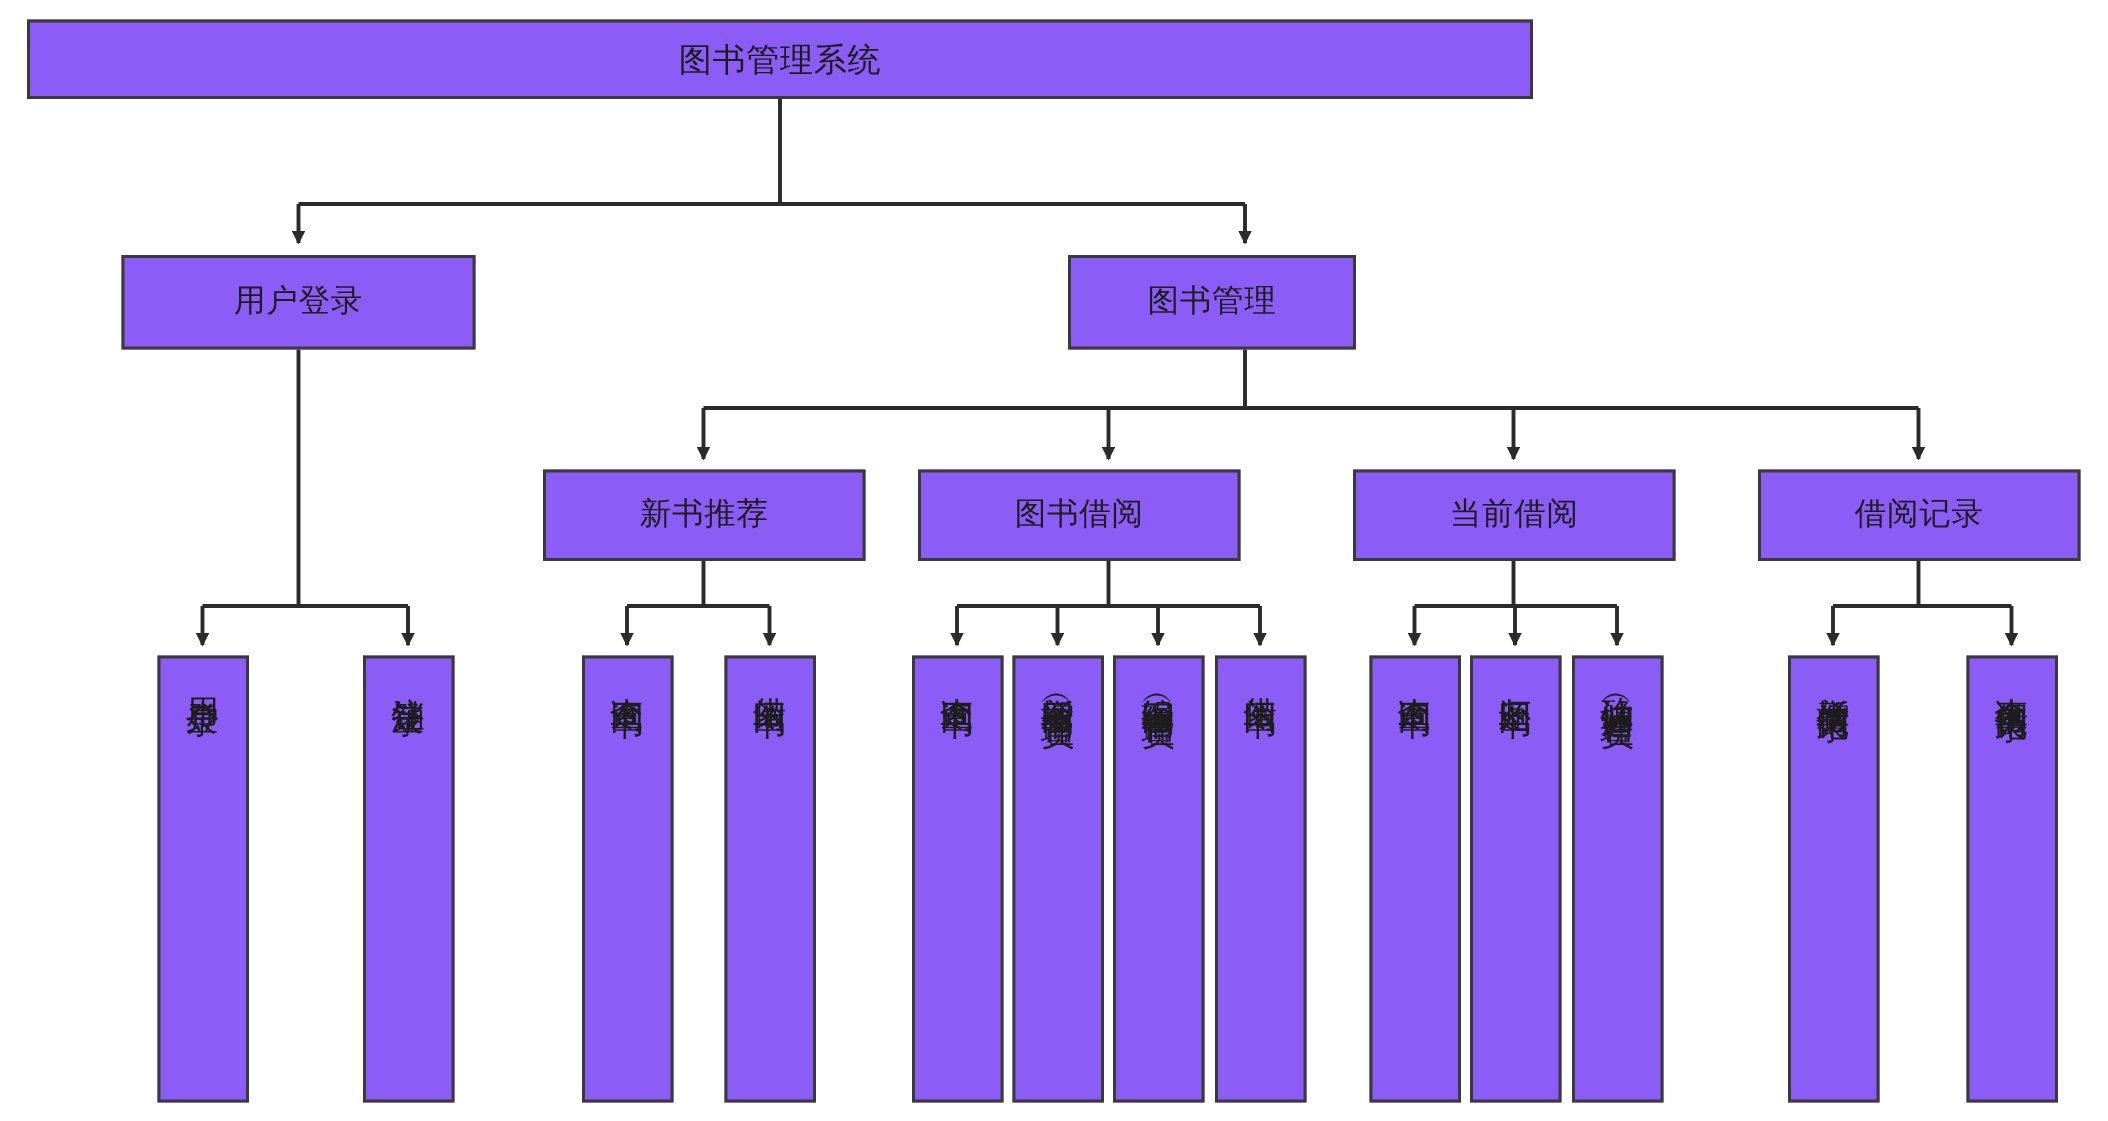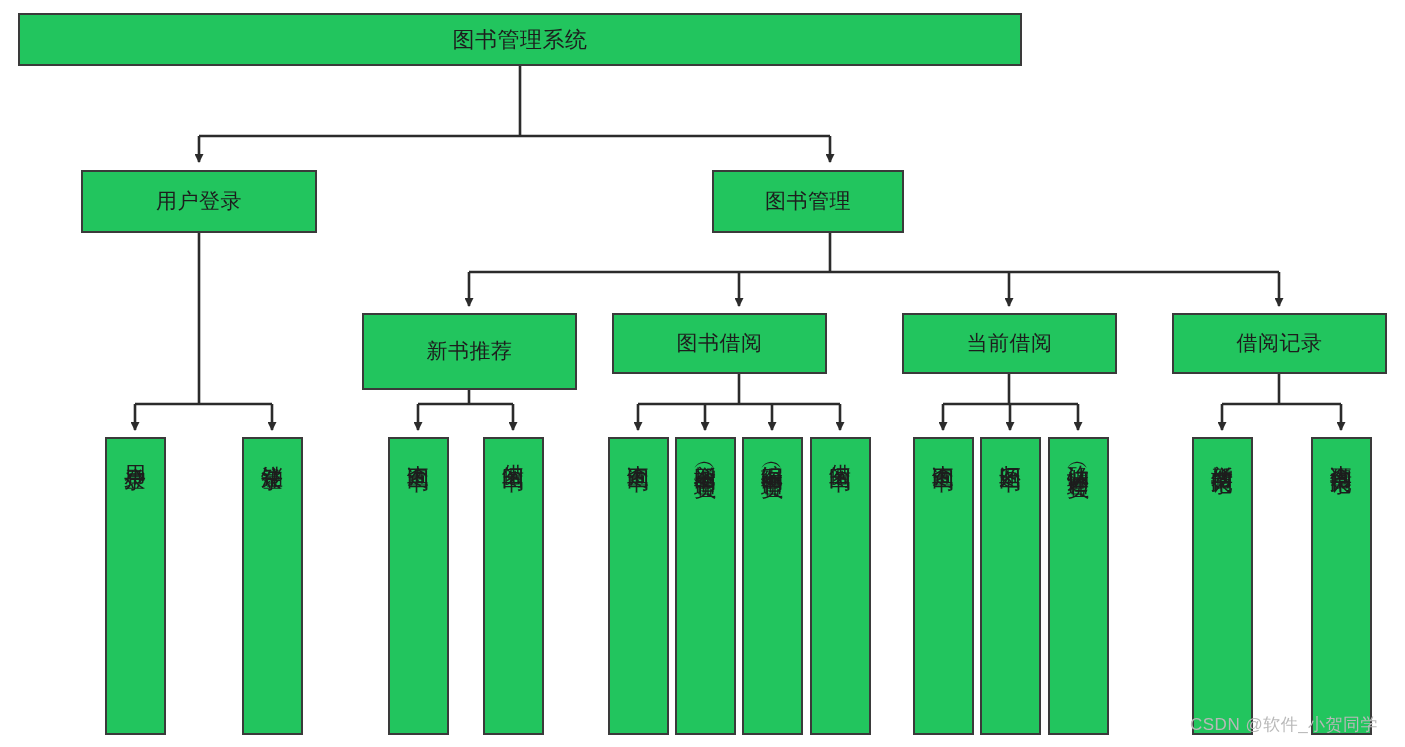--- a/index.html
+++ b/index.html
@@ -14,21 +14,21 @@
     width:1405px;height:747px;
   }
   svg.connectors{
     position:absolute;top:0;left:0;
     width:1405px;height:747px;
     pointer-events:none;
   }
   .node{
     position:absolute;
     box-sizing:border-box;
-    background:#22c55e;
+    background:#8b5cf6;
     border:2.5px solid #3a3a3a;
     display:flex;
     align-items:center;
     justify-content:center;
     color:#1a1a1a;
     text-align:right;
   }
   .node .label{
     font-size:21px;
     line-height:1.15;
@@ -120,21 +120,21 @@
     <span class="label">图书管理系统</span>
   </div>
 
   <div class="node" style="left:81px;top:170px;width:236px;height:63px;">
     <span class="label">用户登录</span>
   </div>
   <div class="node" style="left:712px;top:170px;width:192px;height:63px;">
     <span class="label">图书管理</span>
   </div>
 
-  <div class="node" style="left:362px;top:313px;width:215px;height:77px;">
+  <div class="node" style="left:362px;top:313px;width:215px;height:61px;">
     <span class="label">新书推荐</span>
   </div>
   <div class="node" style="left:612px;top:313px;width:215px;height:61px;">
     <span class="label">图书借阅</span>
   </div>
   <div class="node" style="left:1172px;top:313px;width:215px;height:61px;">
     <span class="label">借阅记录</span>
   </div>
   <div class="node" style="left:902px;top:313px;width:215px;height:61px;">
     <span class="label">当前借阅</span>
@@ -177,15 +177,14 @@
     <span class="label">确认归还（管理员）</span>
   </div>
 
   <div class="node leaf" style="left:1192px;top:437px;width:61px;height:298px;">
     <span class="label">新增借阅记录</span>
   </div>
   <div class="node leaf" style="left:1311px;top:437px;width:61px;height:298px;">
     <span class="label">查询借阅记录</span>
   </div>
 
-  <div class="watermark">CSDN @软件_小贺同学</div>
 
 </div>
 
 </body></html>

